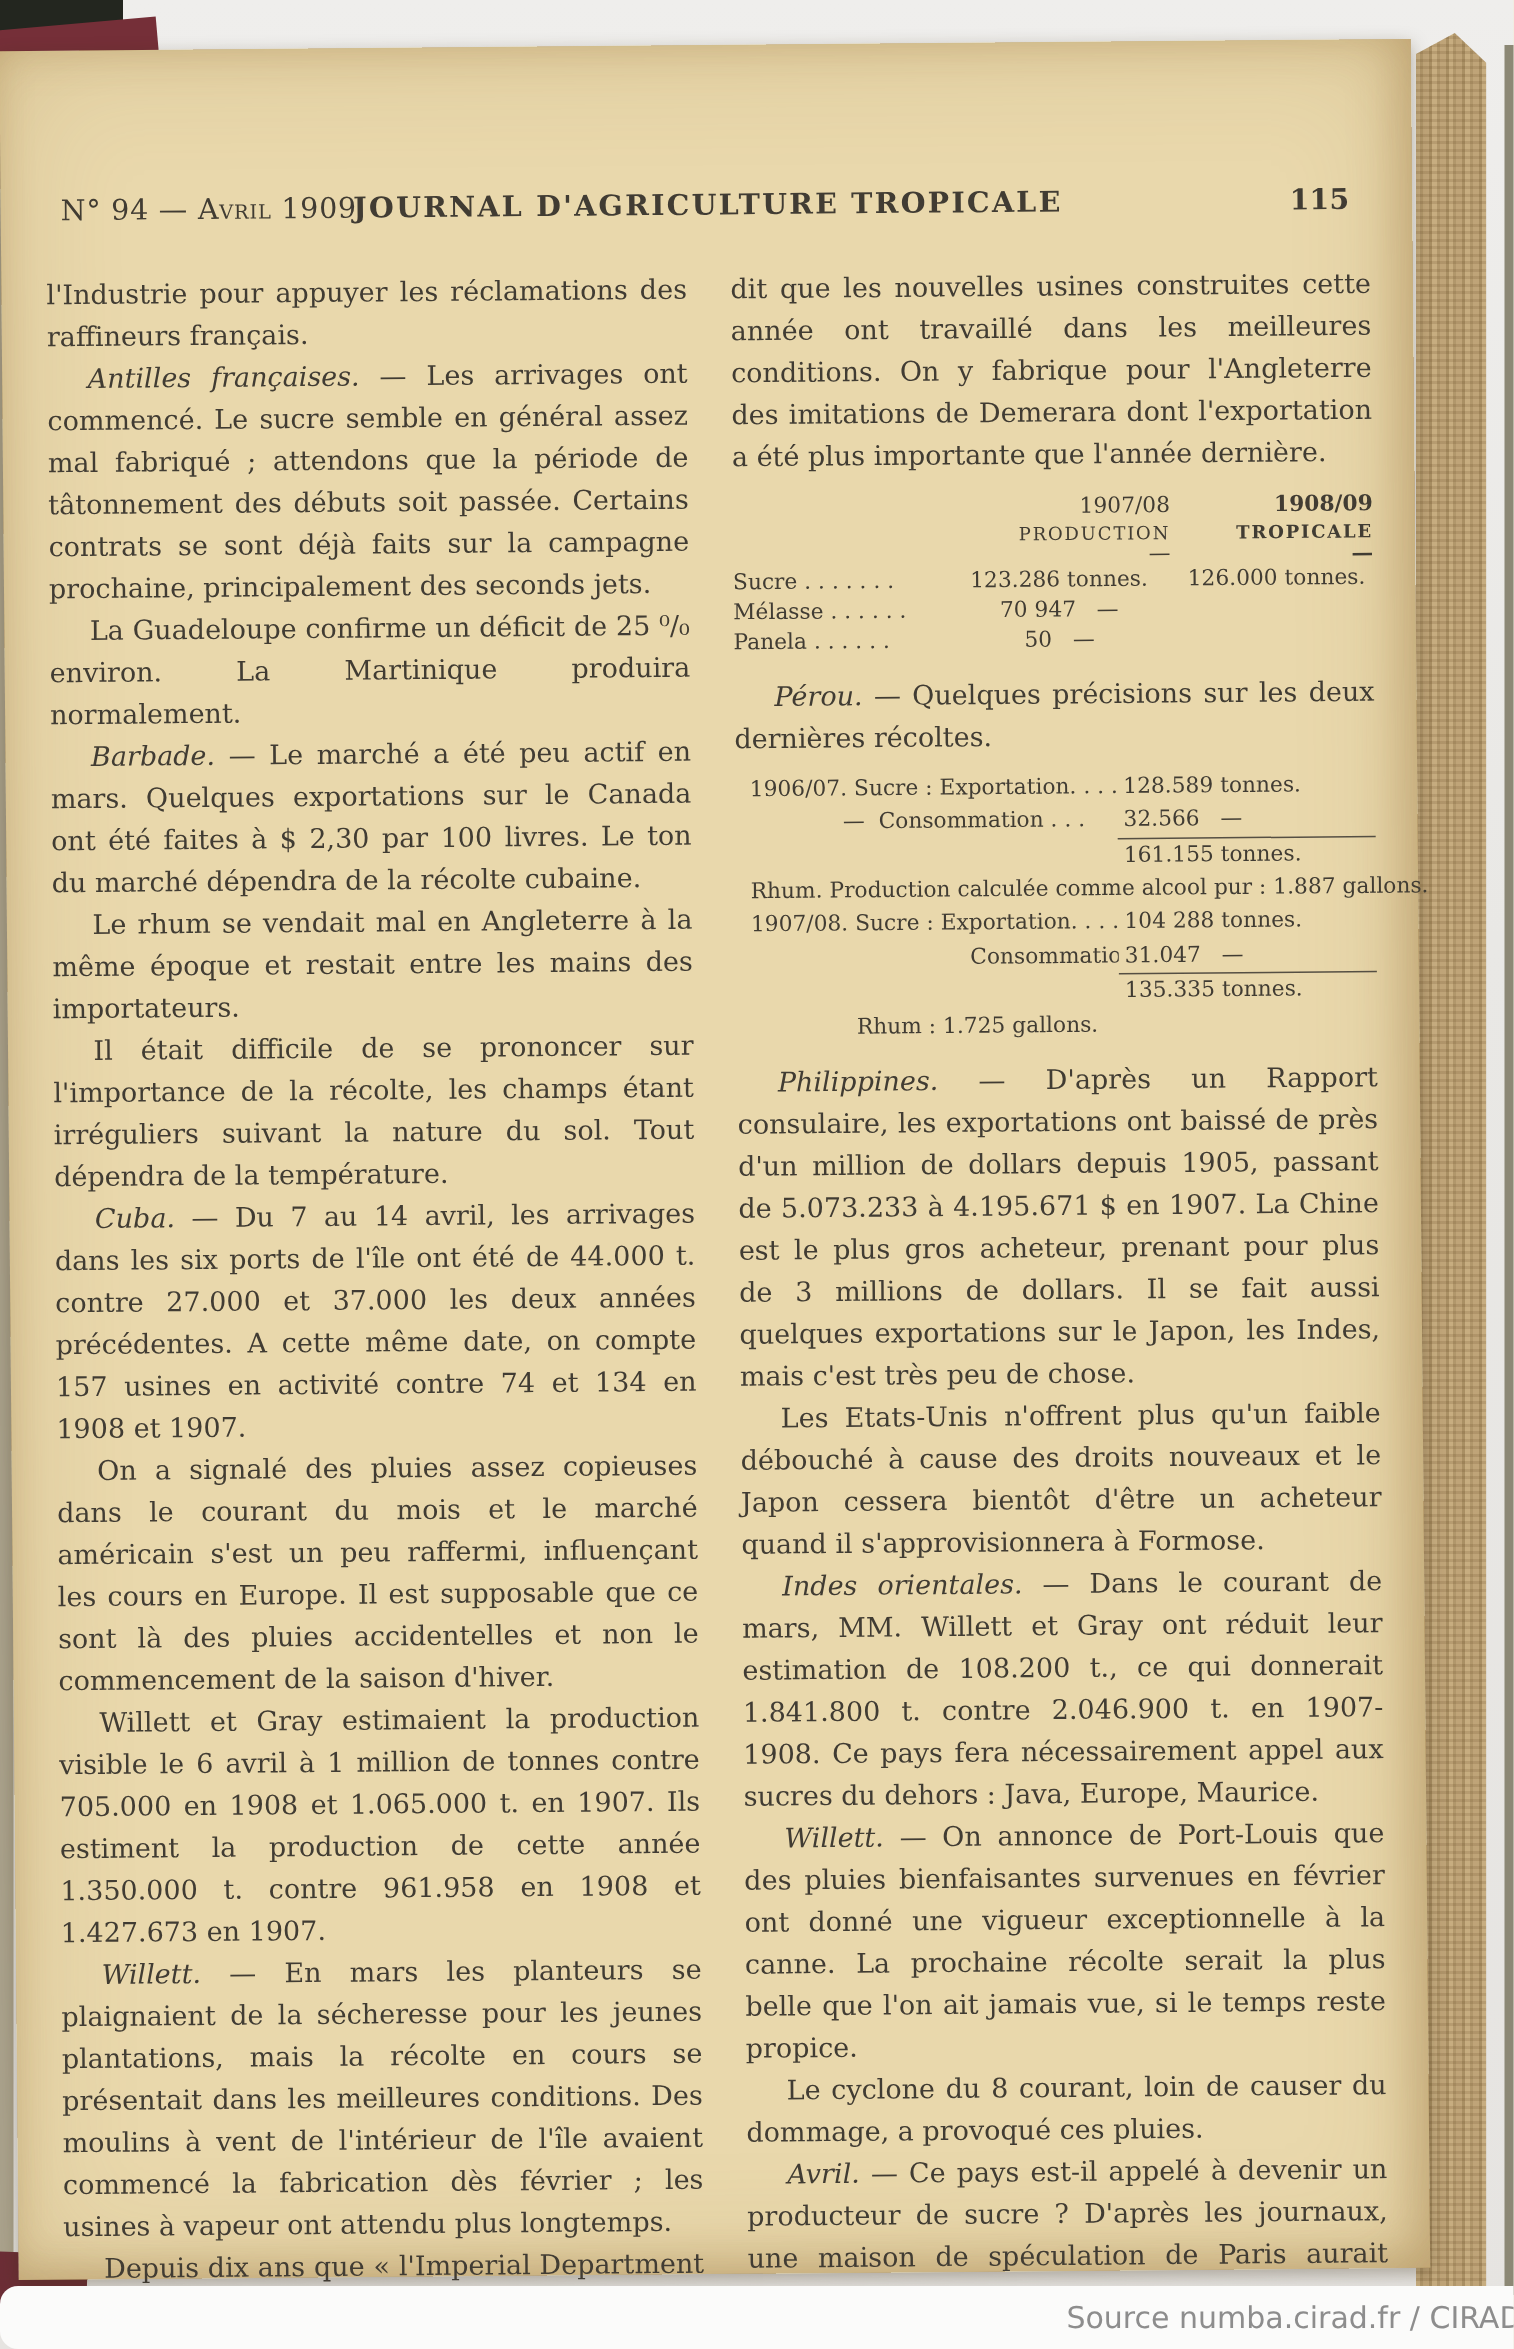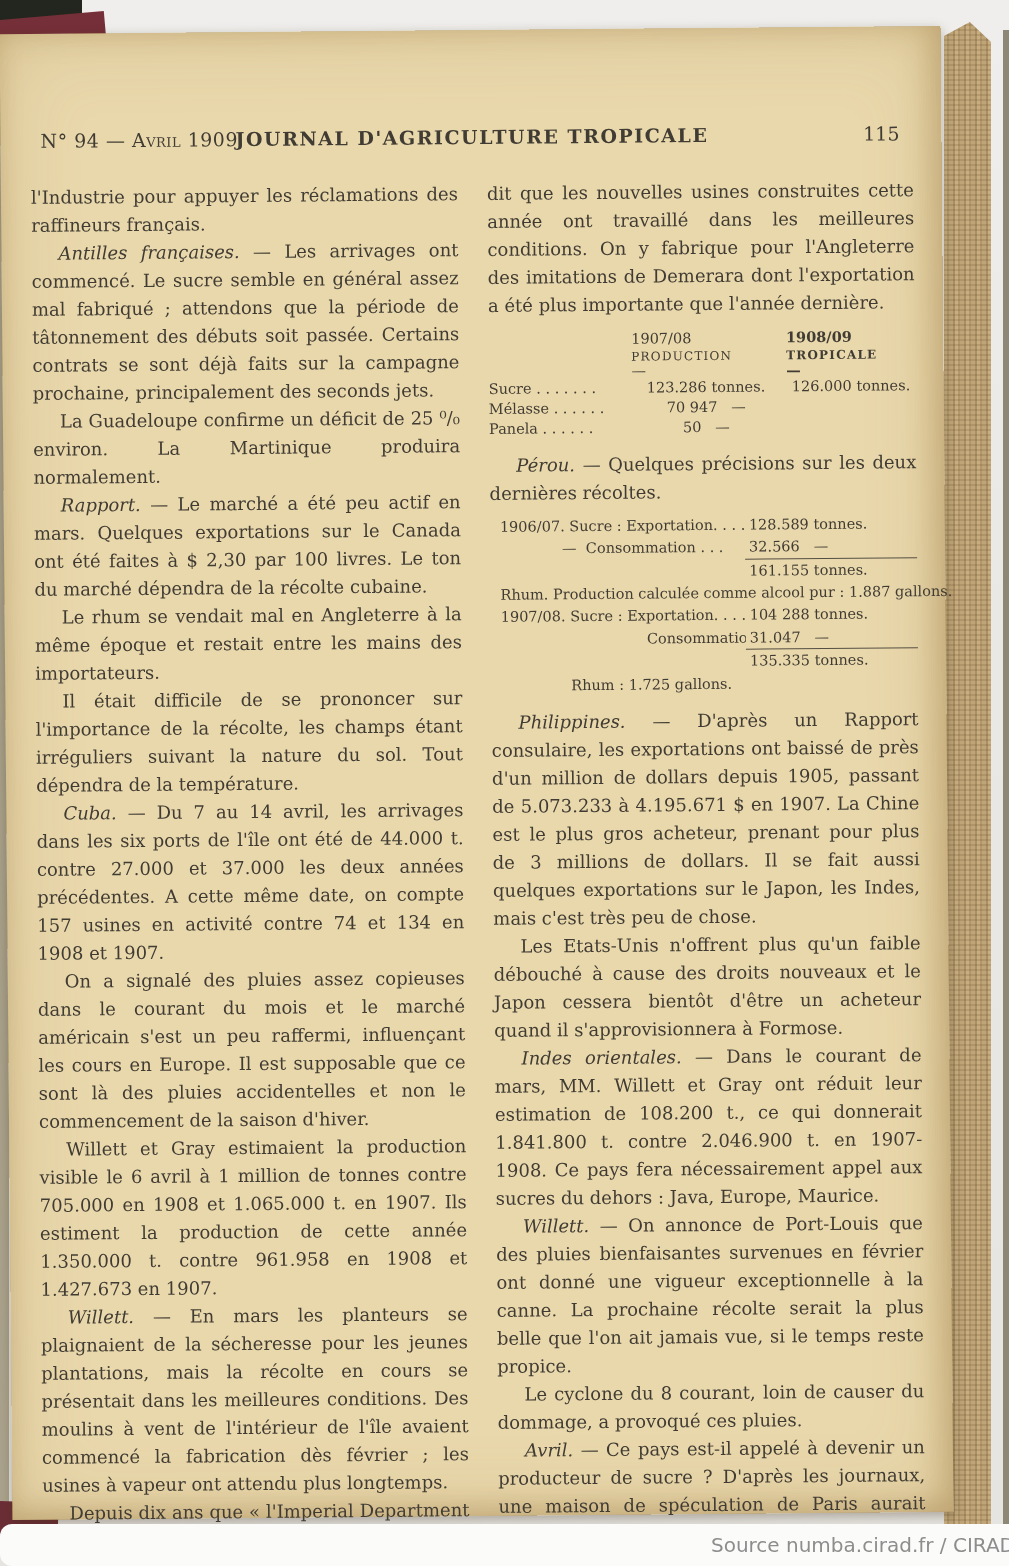--- a/index.html
+++ b/index.html
@@ -35,34 +35,34 @@
                 inset 0 -10px 24px rgba(140,100,45,.18);
     transform:rotate(-0.5deg);
     color:#413c33;
     padding:96px 28px 0 30px;
     box-sizing:border-box;
   }
 
   .hdr { position:relative; height:30px; font-size:19px; }
   .hdr .issue { position:absolute; left:10px; top:0; font-variant:small-caps; letter-spacing:.5px; }
   .hdr .title { position:absolute; left:0; right:0; top:0; text-align:center; font-weight:600; letter-spacing:1.5px; font-size:19px; }
-  .hdr .pageno { position:absolute; right:14px; top:0; font-weight:400; }
+  .hdr .pageno { position:absolute; right:14px; top:0; font-weight:700; }
 
   .columns { display:flex; justify-content:space-between; margin-top:24px; }
   .col { width:427px; font-size:18px; line-height:28px; text-align:justify; }
 
   .para { margin:0; text-indent:1.5em; }
   .para.noindent { text-indent:0; }
   .lead { font-style:italic; }
 
   
   .t1 { margin:10px 0 12px; font-size:14.5px; line-height:1.4; text-align:left; }
   .t1-head { display:flex; }
   .t1-sp { width:146px; }
-  .t1-h { width:152px; text-align:left; }
+  .t1-h { width:152px; text-align:right; }
   .t1-h.second { width:132px; margin-left:6px;font-weight:bold; }
   .t1-h .sub { font-size:12px; letter-spacing:1.2px; }
   .t1-h .dash { line-height:.8; }
   .t1-row { display:flex; }
   .t1-item { width:146px; white-space:pre; }
   .t1-prod { width:152px; text-align:center; white-space:pre; }
   .t1-est { width:132px; margin-left:6px; text-align:center; white-space:pre; }
 
   
   .t2 { margin:8px 0 12px; font-size:14.5px; line-height:1.55; text-align:left; padding-left:10px; }
@@ -104,21 +104,21 @@
       <span class="pageno">115</span>
     </div>
 
     <div class="columns">
 
       <div class="col">
         <div>
             <p class="para noindent">l'Industrie pour appuyer les réclamations des raffineurs français.</p>
             <p class="para"><i class="lead">Antilles françaises. </i>— Les arrivages ont commencé. Le sucre semble en général assez mal fabriqué ; attendons que la période de tâtonnement des débuts soit passée. Certains contrats se sont déjà faits sur la campagne prochaine, principalement des seconds jets.</p>
             <p class="para">La Guadeloupe confirme un déficit de 25 ⁰/₀ environ. La Martinique produira normalement.</p>
-            <p class="para"><i class="lead">Rapport. </i>— Le marché a été peu actif en mars. Quelques exportations sur le Canada ont été faites à $ 2,30 par 100 livres. Le ton du marché dépendra de la récolte cubaine.</p>
+            <p class="para"><i class="lead">Barbade. </i>— Le marché a été peu actif en mars. Quelques exportations sur le Canada ont été faites à $ 2,30 par 100 livres. Le ton du marché dépendra de la récolte cubaine.</p>
             <p class="para">Le rhum se vendait mal en Angleterre à la même époque et restait entre les mains des importateurs.</p>
             <p class="para">Il était difficile de se prononcer sur l'importance de la récolte, les champs étant irréguliers suivant la nature du sol. Tout dépendra de la température.</p>
             <p class="para"><i class="lead">Cuba. </i>— Du 7 au 14 avril, les arrivages dans les six ports de l'île ont été de 44.000 t. contre 27.000 et 37.000 les deux années précédentes. A cette même date, on compte 157 usines en activité contre 74 et 134 en 1908 et 1907.</p>
             <p class="para">On a signalé des pluies assez copieuses dans le courant du mois et le marché américain s'est un peu raffermi, influençant les cours en Europe. Il est supposable que ce sont là des pluies accidentelles et non le commencement de la saison d'hiver.</p>
             <p class="para">Willett et Gray estimaient la production visible le 6 avril à 1 million de tonnes contre 705.000 en 1908 et 1.065.000 t. en 1907. Ils estiment la production de cette année 1.350.000 t. contre 961.958 en 1908 et 1.427.673 en 1907.</p>
             <p class="para"><i class="lead">Willett. </i>— En mars les planteurs se plaignaient de la sécheresse pour les jeunes plantations, mais la récolte en cours se présentait dans les meilleures conditions. Des moulins à vent de l'intérieur de l'île avaient commencé la fabrication dès février ; les usines à vapeur ont attendu plus longtemps.</p>
             <p class="para">Depuis dix ans que « l'Imperial Department of Agriculture » a été institué, il a été produit 30.000 cannes provenant de graines. Elles sont étudiées en vue de la sélection.</p>
           </div>
       </div>
 

